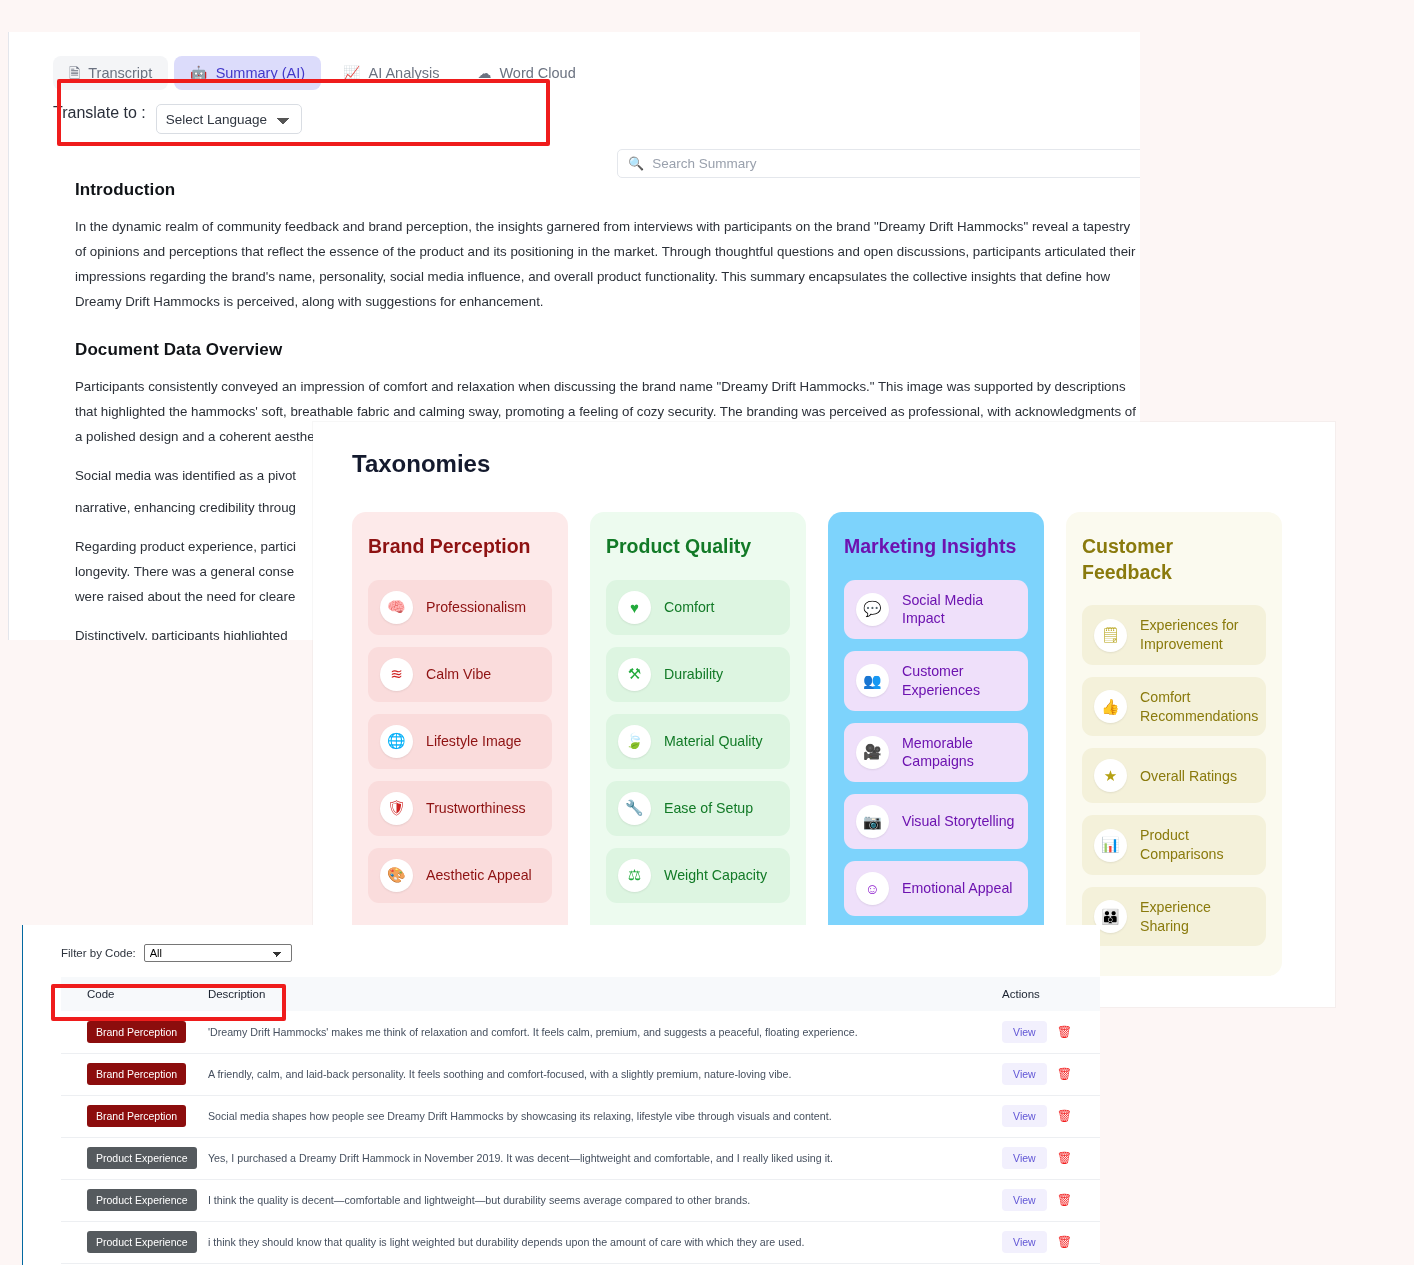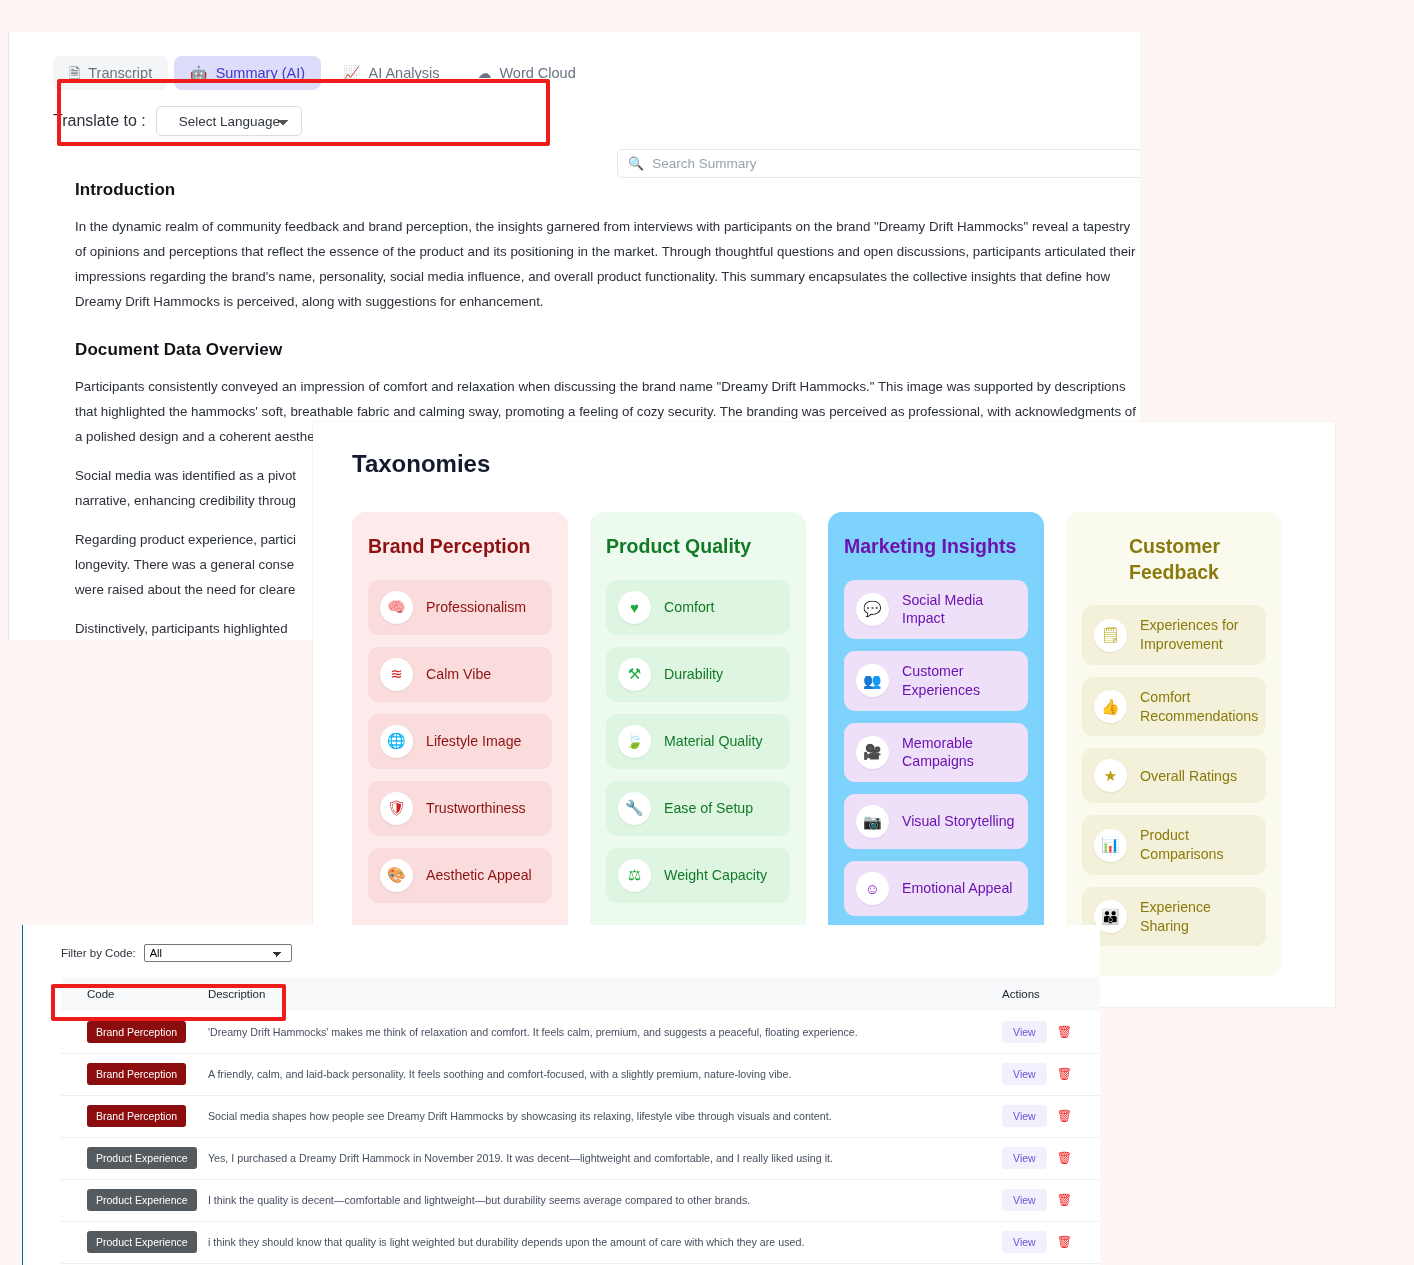--- a/index.html
+++ b/index.html
@@ -38,29 +38,29 @@
 
   .red-box-tabs {
     position: absolute; left: 48px; top: 47px;
     width: 493px; height: 67px;
     border: 4px solid #ef1c1c; border-radius: 2px;
     pointer-events: none; z-index: 40;
   }
 
   .translate-row {
     margin: 6px 0 0 44px;
-    display: flex; align-items: center; gap: 10px;
+    display: flex; gap: 10px;
     height: 34px;
   }
   .translate-label { font-size: 16px; color: #2a2f3a; }
   .lang-select {
     width: 146px; height: 30px;
     border: 1px solid #d9dde3; border-radius: 5px;
     background: #fff; font-size: 13.5px; color: #303640;
-    padding-left: 22px;
+    padding-left: 9px;
     font-family: "Liberation Sans", sans-serif;
     appearance: none; -webkit-appearance: none;
     background-image:
       linear-gradient(45deg, transparent 50%, #555 50%),
       linear-gradient(135deg, #555 50%, transparent 50%);
     background-position: calc(100% - 18px) 13px, calc(100% - 12px) 13px;
     background-size: 6px 6px, 6px 6px;
     background-repeat: no-repeat;
   }
 
@@ -138,21 +138,21 @@
   .col-green .tax-lbl { color: #127a27; }
   .col-green .tax-ico { color: #22aa3c; }
 
   .col-purple { background: #7dd3fc; }
   .col-purple h3 { color: #6d13b0; }
   .col-purple .tax-item { background: #efe0fa; }
   .col-purple .tax-lbl { color: #6d13b0; }
   .col-purple .tax-ico { color: #8a16cc; }
 
   .col-yellow { background: #fbfaef; }
-  .col-yellow h3 { color: #8a7a0d; margin-left: 47px; }
+  .col-yellow h3 { color: #8a7a0d; }
   .col-yellow .tax-item { background: #f4f1da; }
   .col-yellow .tax-lbl { color: #8a7a0d; }
   .col-yellow .tax-ico { color: #b5a113; }
 
   
   .codes-panel {
     position: absolute; left: 22px; top: 925px;
     width: 1078px; height: 340px;
     background: #ffffff;
     border-left: 1px solid #0369a1;
@@ -257,21 +257,21 @@
       <input type="text" placeholder="Search Summary" style="">
     </div>
 
     <div class="summary-body">
       <div class="sec-title">Introduction</div>
       <div class="para">In the dynamic realm of community feedback and brand perception, the insights garnered from interviews with participants on the brand "Dreamy Drift Hammocks" reveal a tapestry of opinions and perceptions that reflect the essence of the product and its positioning in the market. Through thoughtful questions and open discussions, participants articulated their impressions regarding the brand's name, personality, social media influence, and overall product functionality. This summary encapsulates the collective insights that define how Dreamy Drift Hammocks is perceived, along with suggestions for enhancement.</div>
 
       <div class="sec-title second">Document Data Overview</div>
       <div class="para">Participants consistently conveyed an impression of comfort and relaxation when discussing the brand name "Dreamy Drift Hammocks." This image was supported by descriptions that highlighted the hammocks' soft, breathable fabric and calming sway, promoting a feeling of cozy security. The branding was perceived as professional, with acknowledgments of a polished design and a coherent aesthetic that fosters trust and reliability.</div>
 
-      <div class="para clip" style="margin-bottom:0;">Social media was identified as a pivot</div>
+      <div class="para clip" style="margin-bottom:7px;">Social media was identified as a pivot</div>
       <div class="para clip">narrative, enhancing credibility throug</div>
       <div class="para clip" style="margin-bottom:0;">Regarding product experience, partici</div>
       <div class="para clip" style="margin-bottom:0;">longevity. There was a general conse</div>
       <div class="para clip">were raised about the need for cleare</div>
       <div class="para clip" style="margin-bottom:0;">Distinctively, participants highlighted</div>
 
     </div>
   </div>
 
   <div class="tax-panel">

